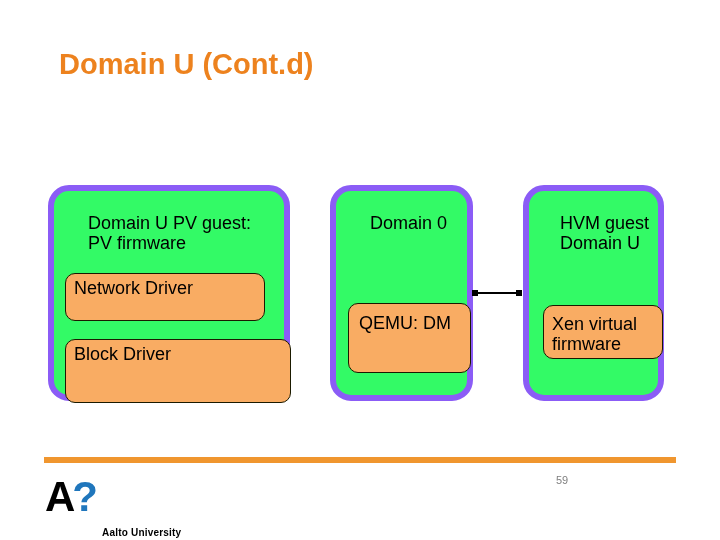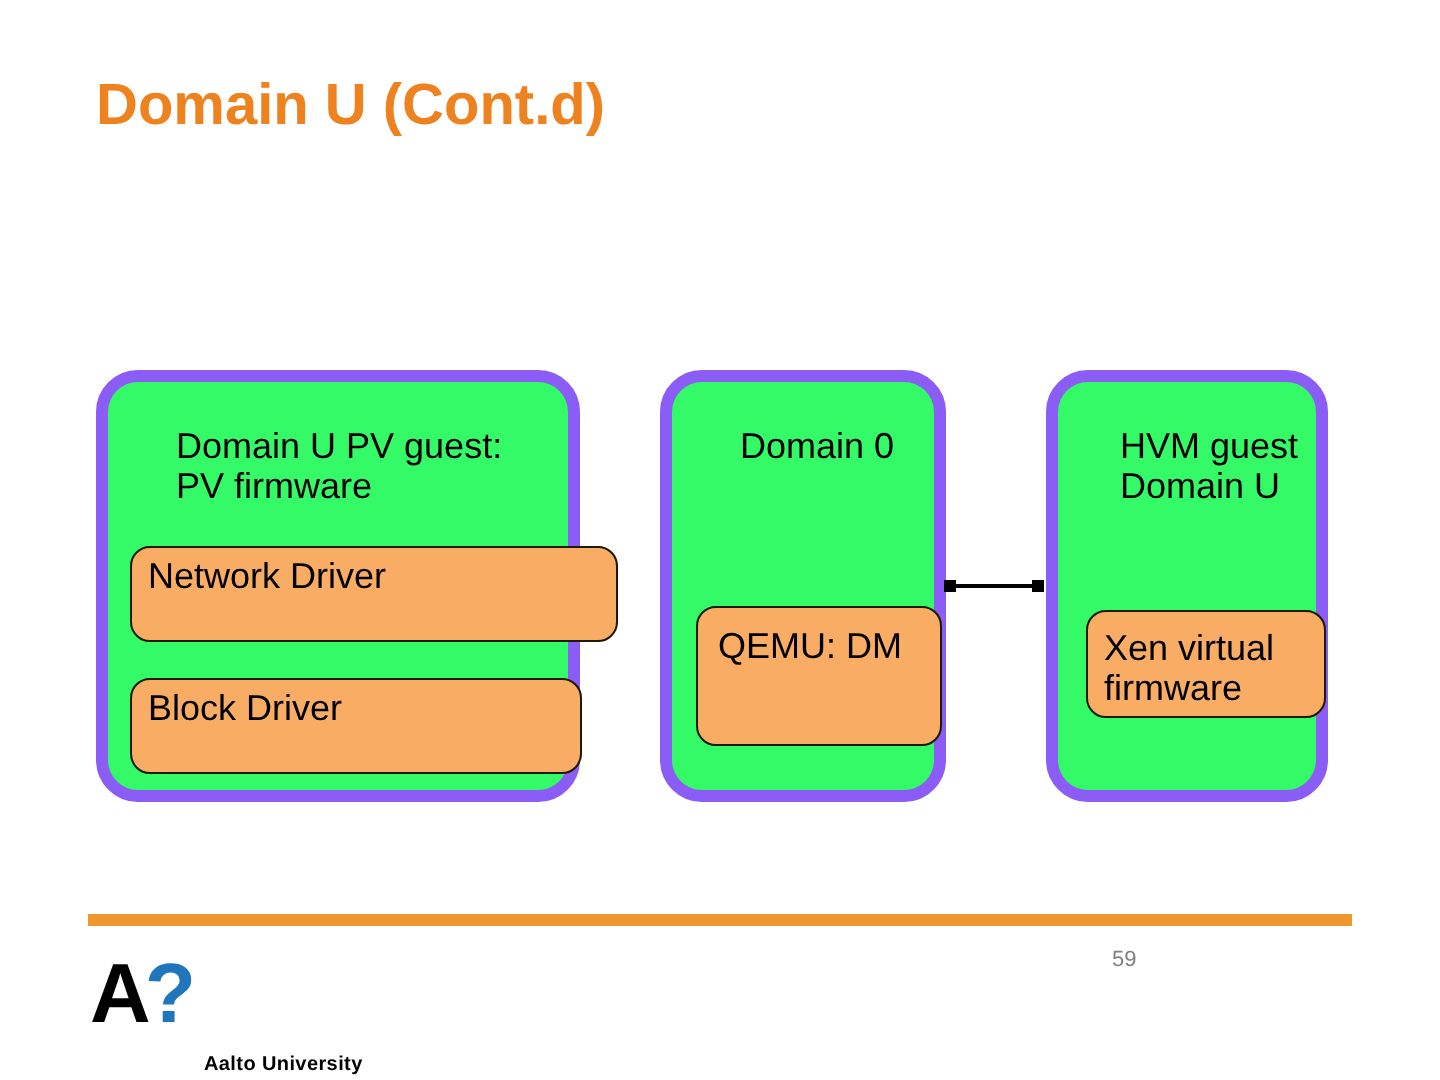--- a/index.html
+++ b/index.html
@@ -11,21 +11,21 @@
     font-family: "Liberation Sans", sans-serif;
     color: #000;
     overflow: hidden;
   }
 
   
   .title {
     position: absolute;
     left: 47px;
     top: 37px;
-    margin: 1px;
+    margin: 12px;
     font-size: 29px;
     font-weight: bold;
     color: #ED821E;
     line-height: 1.1;
     white-space: nowrap;
   }
 
   
   .gbox {
     position: absolute;
@@ -49,22 +49,22 @@
   .obox {
     position: absolute;
     background: #F9AC63;
     border: 1px solid #1A1A00;
     border-radius: 10px;
     box-sizing: border-box;
     font-size: 18px;
     line-height: 20px;
     color: #000;
   }
-  #obox-net   { left: 11px; top: 82px;  width: 244px; height: 48px; padding: 4px 8px 0 8px; }
-  #obox-block { left: 11px; top: 148px; width: 226px; height: 48px; padding: 4px 0 0 8px; }
+  #obox-net   { left: 11px; top: 82px;  width: 200px; height: 48px; padding: 4px 8px 0 8px; }
+  #obox-block { left: 11px; top: 148px; width: 226px; height: 64px; padding: 4px 0 0 8px; }
   #obox-qemu  { left: 12px; top: 112px; width: 123px; height: 70px; padding: 9px 8px 0 10px; }
   #obox-fw    { left: 14px; top: 114px; width: 120px; height: 54px; padding: 8px 6px 12px 8px; }
 
   
   .connector {
     position: absolute;
     left: 472px;
     top: 292px;
     width: 50px;
     height: 2px;

